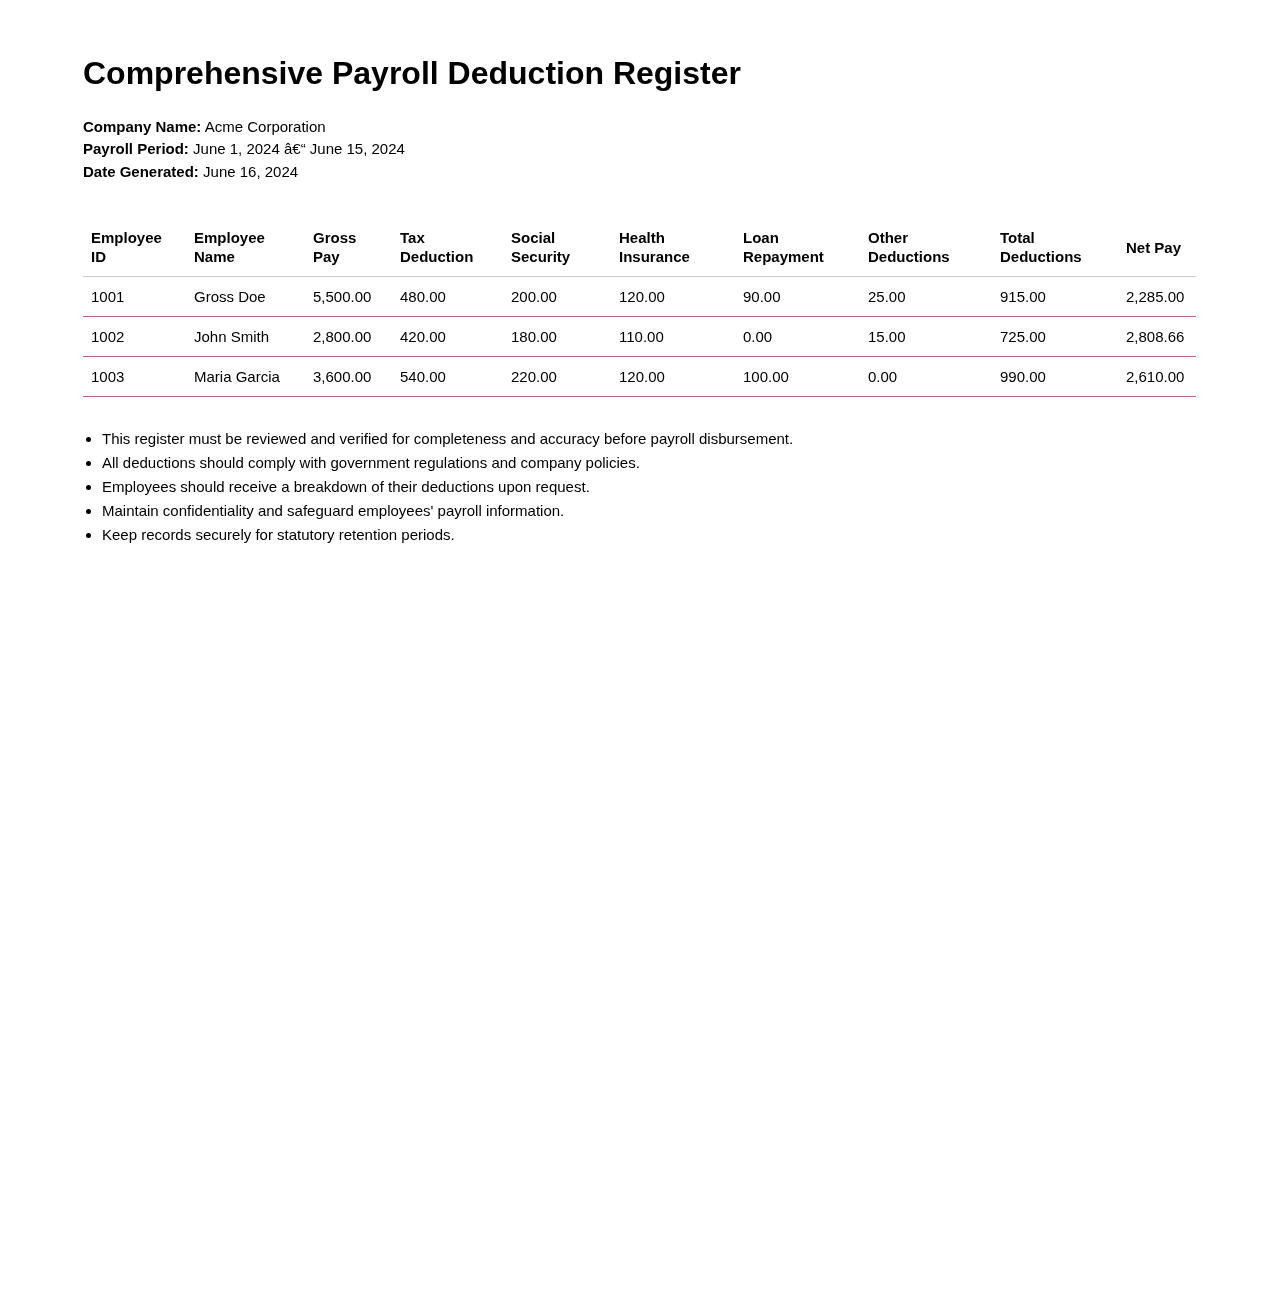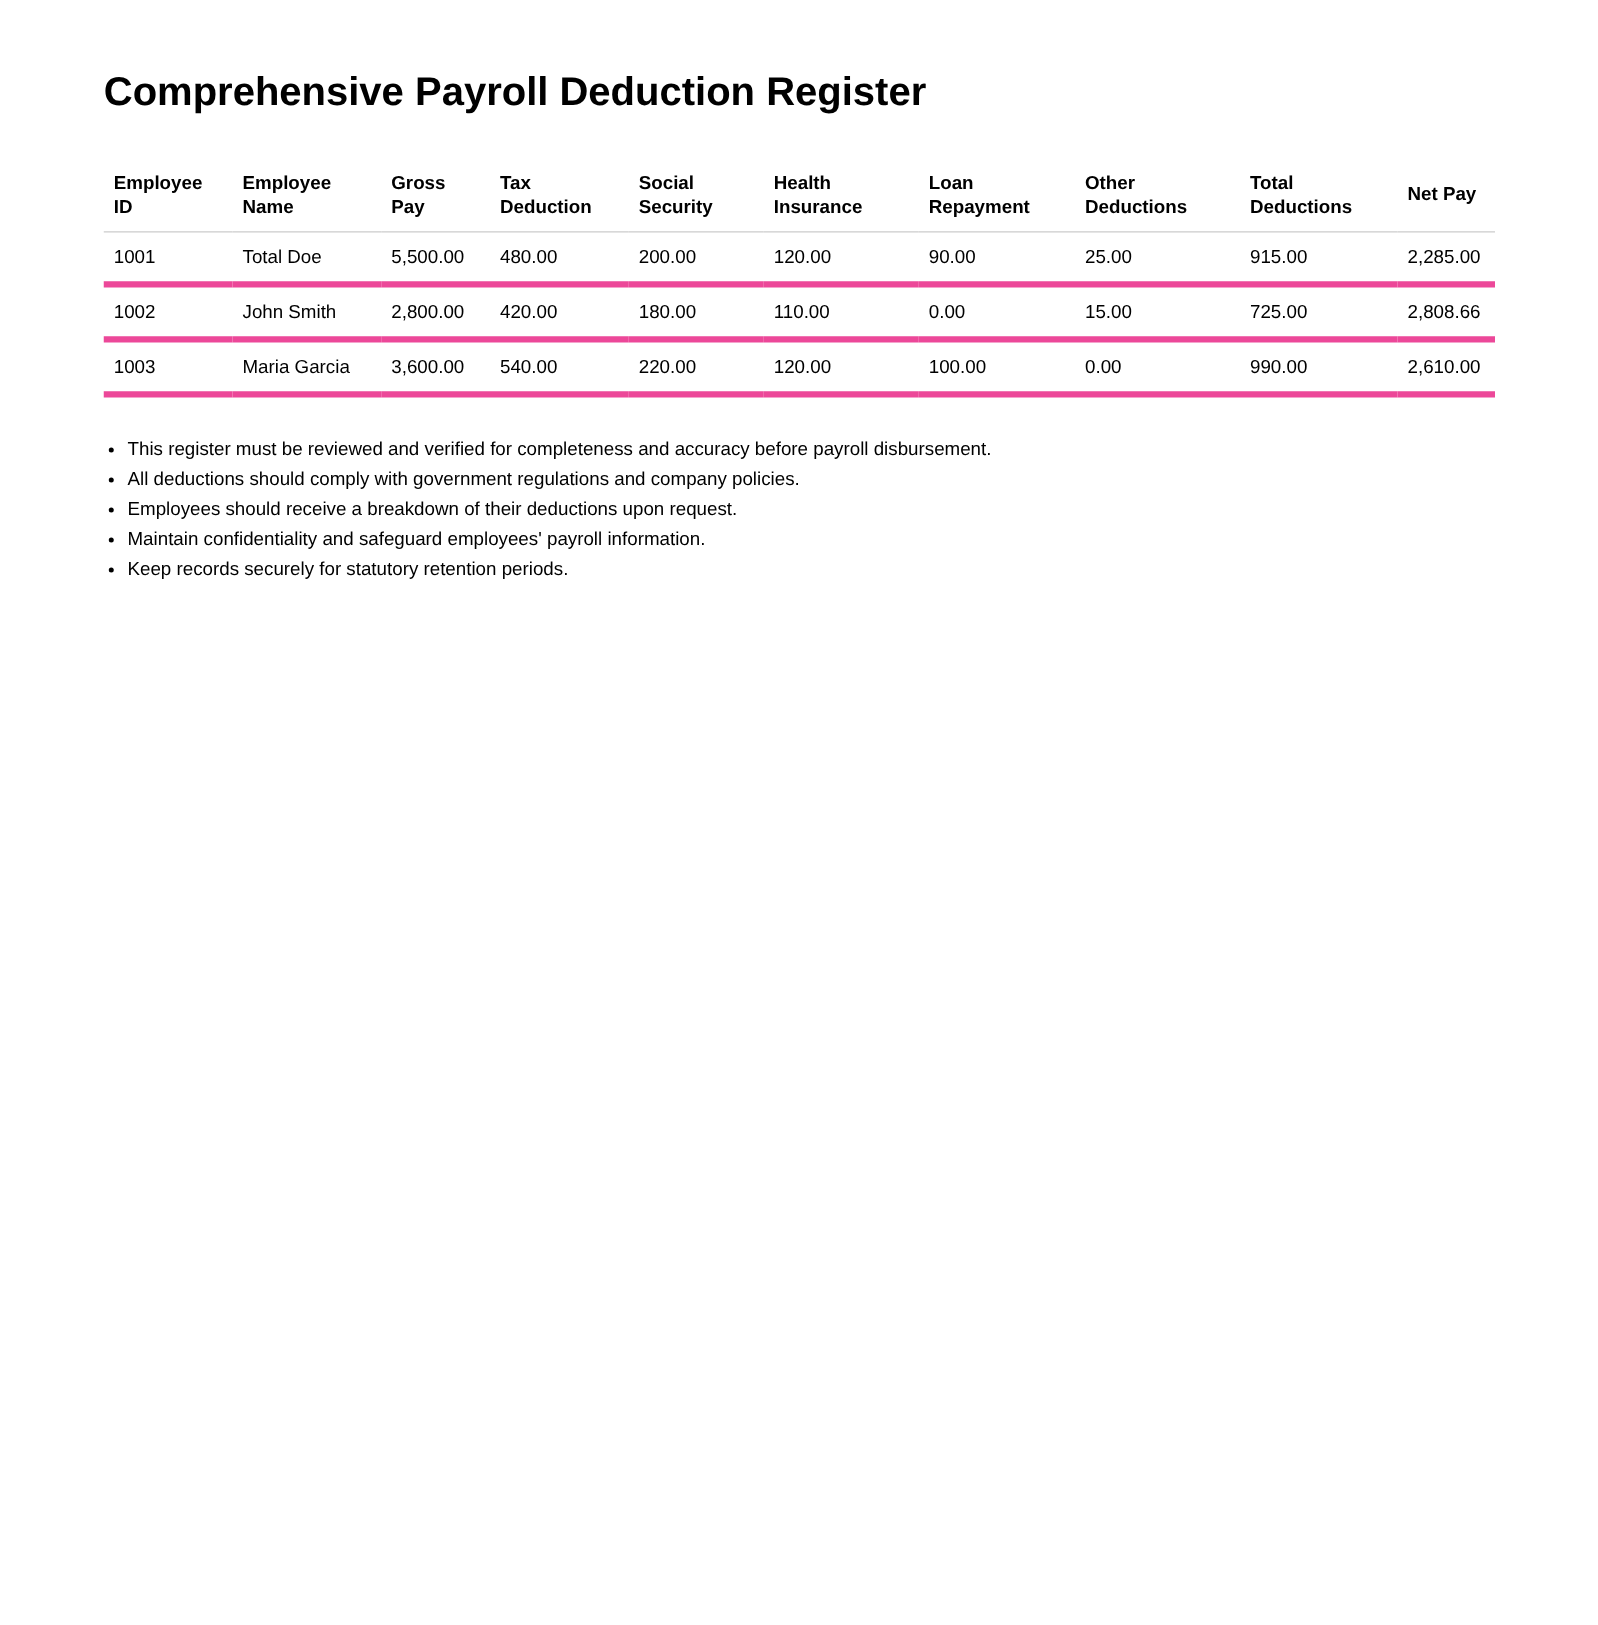--- a/index.html
+++ b/index.html
@@ -43,39 +43,44 @@
     line-height: 19px;
     border-bottom: 1px solid #cccccc;
     white-space: pre-line;
     overflow: hidden;
   }
   table.payroll-table td {
     text-align: left;
     vertical-align: middle;
     padding: 11px 8px;
     line-height: 17px;
-    border-bottom: 5px solid #ec4899;
+    border-bottom: 1px solid #ec4899;
     overflow: hidden;
   }
   ul.notes {
     margin: 30px 0 0 0;
     padding-left: 19px;
     font-size: 15px;
   }
   ul.notes li {
     line-height: 24px;
   }
 </style>
 </head>
 <body>
 
 <div class="page">
 
   <h1 class="doc-title">Comprehensive Payroll Deduction Register</h1>
 
+  <p class="meta">
+    <span><span class="label">Company Name:</span> <span>Acme Corporation</span></span><br>
+    <span><span class="label">Payroll Period:</span> <span>June 1, 2024 â€“ June 15, 2024</span></span><br>
+    <span><span class="label">Date Generated:</span> <span>June 16, 2024</span></span>
+  </p>
 
   <table class="payroll-table">
     <colgroup>
       <col style="width:103px">
         <col style="width:119px">
         <col style="width:87px">
         <col style="width:111px">
         <col style="width:108px">
         <col style="width:124px">
         <col style="width:125px">
@@ -102,21 +107,21 @@
         <th>Other
 Deductions</th>
         <th>Total
 Deductions</th>
         <th>Net Pay</th>
       </tr>
     </thead>
     <tbody>
       <tr>
         <td>1001</td>
-        <td>Total Doe</td>
+        <td>Gross Doe</td>
         <td>5,500.00</td>
         <td>480.00</td>
         <td>200.00</td>
         <td>120.00</td>
         <td>90.00</td>
         <td>25.00</td>
         <td>915.00</td>
         <td>2,285.00</td>
       </tr>
       <tr>

